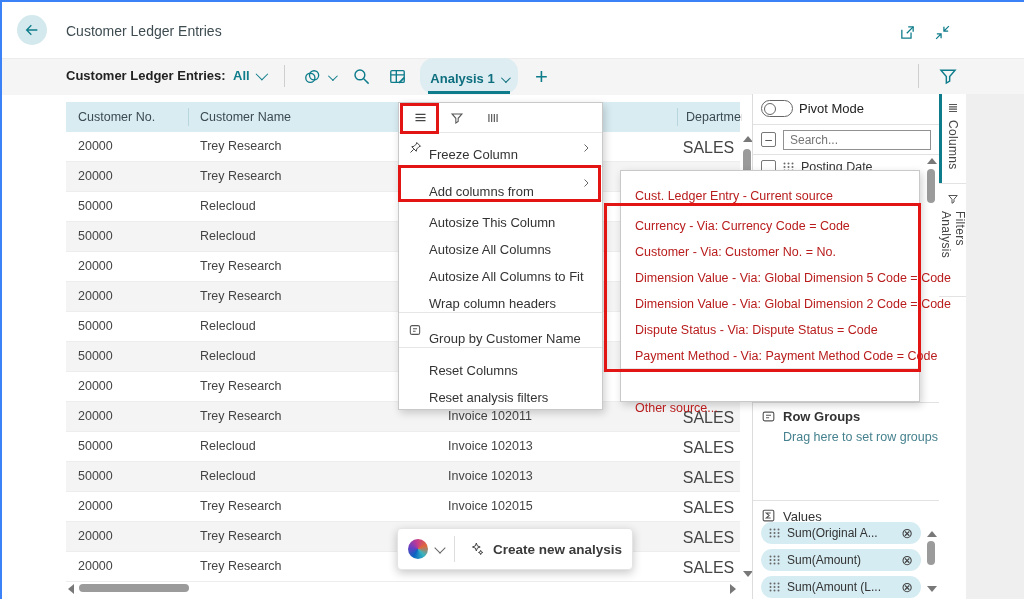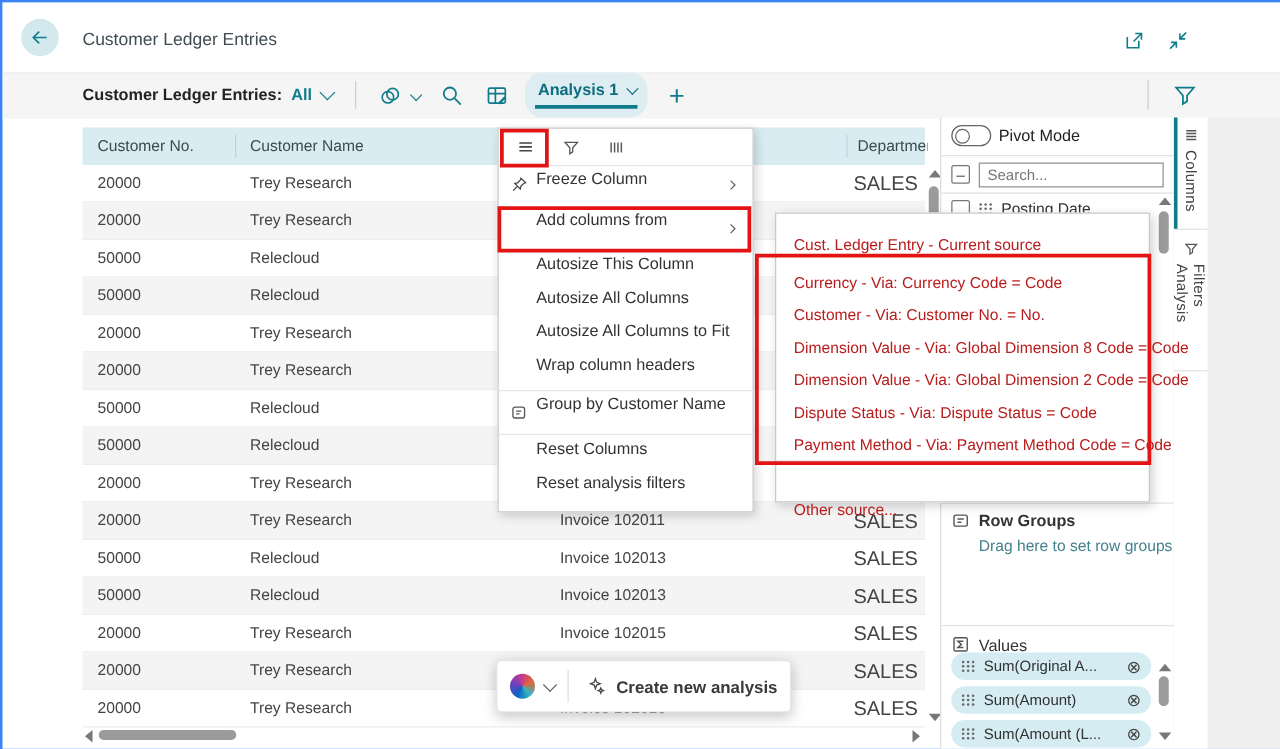--- a/index.html
+++ b/index.html
@@ -10,21 +10,21 @@
   
   .top-header{left:0;top:0;width:1022px;height:56px;background:#fff;}
   .back-btn{left:15px;top:13px;width:30px;height:30px;border-radius:50%;background:#d3e9ed;display:flex;align-items:center;justify-content:center;cursor:pointer;}
   .page-title{left:64px;top:21px;font-size:14px;color:#3e4c52;}
   
   .toolbar{left:0;top:56px;width:1022px;height:36px;background:#f5f5f5;border-top:1px solid #ececec;}
   .tb-caption{left:64px;top:66px;font-weight:bold;color:#222;}
   .tb-all{left:231px;top:66px;font-weight:bold;color:#0e7c8b;cursor:pointer;}
   .chev{display:inline-block;width:8px;height:8px;border-right:1.6px solid #0e7c8b;border-bottom:1.6px solid #0e7c8b;transform:rotate(45deg) translateY(-2px);margin-left:6px;}
   .tb-divider{width:1px;background:#cfcfcf;}
-  .analysis-tab{left:418px;top:56px;width:98px;height:36px;background:#ddedf2;display:flex;align-items:flex-start;justify-content:center;cursor:pointer;border-radius:14px;}
+  .analysis-tab{left:418px;top:56px;width:98px;height:36px;background:#ddedf2;display:flex;align-items:flex-end;justify-content:center;cursor:pointer;border-radius:14px;}
   .analysis-tab .lbl{font-weight:bold;color:#0d6e7e;border-bottom:3px solid #0e7c8b;padding:6px 2px 5px 2px;}
   .plus{left:533px;top:62px;font-size:22px;color:#0e7c8b;font-weight:400;cursor:pointer;}
   
   .gray-right{left:963px;top:92px;width:59px;height:505px;background:#efefef;}
   
   .t-header{left:64px;top:100px;width:674px;height:30px;background:#d8ecf1;color:#3c4a51;font-size:12.5px;}
   .t-header .h1{position:absolute;left:12px;top:8px;}
   .t-header .h2{position:absolute;left:134px;top:8px;}
   .t-header .h4{position:absolute;left:620px;top:8px;width:56px;overflow:hidden;white-space:nowrap;}
   .hdiv{position:absolute;top:6px;width:1px;height:18px;background:#b7d6de;}
@@ -38,21 +38,21 @@
   .tri{width:0;height:0;position:absolute;}
   .tri-up{border-left:5px solid transparent;border-right:5px solid transparent;border-bottom:6px solid #787878;}
   .tri-down{border-left:5px solid transparent;border-right:5px solid transparent;border-top:6px solid #787878;}
   .tri-left{border-top:5px solid transparent;border-bottom:5px solid transparent;border-right:6px solid #787878;}
   .tri-right{border-top:5px solid transparent;border-bottom:5px solid transparent;border-left:6px solid #787878;}
   .thumb-v{position:absolute;width:8px;border-radius:4px;background:#9b9b9b;}
   .thumb-h{position:absolute;height:8px;border-radius:4px;background:#9b9b9b;}
   
   .menu{left:396px;top:100px;width:203px;height:306px;background:#fff;border:1px solid #c9c9c9;box-shadow:2px 3px 8px rgba(0,0,0,.18);z-index:30;}
   .menu-iconrow{position:absolute;left:0;top:0;width:100%;height:30px;border-bottom:1px solid #e6e6e6;display:flex;align-items:center;gap:22px;padding-left:14px;box-sizing:border-box;}
-  .mi{position:absolute;left:0;width:100%;height:27px;display:flex;align-items:flex-start;cursor:pointer;box-sizing:border-box;padding-left:30px;color:#333;}
+  .mi{position:absolute;left:0;width:100%;height:27px;display:flex;align-items:flex-end;cursor:pointer;box-sizing:border-box;padding-left:30px;color:#333;}
   .mi .ic{position:absolute;left:9px;top:5px;}
   .mi .sub-arrow{position:absolute;right:10px;top:7px;}
   .msep{position:absolute;left:0;width:100%;height:1px;background:#e6e6e6;}
   
   .submenu{left:618px;top:168px;width:298px;height:230px;background:#fff;border:1px solid #c9c9c9;box-shadow:2px 3px 8px rgba(0,0,0,.18);z-index:40;font-size:12.5px;}
   .smi{position:relative;height:26px;display:flex;align-items:flex-end;padding-left:14px;cursor:pointer;color:#b91c1c;white-space:nowrap;}
   .ssep{height:1px;background:#e6e6e6;}
   
   .redbox{border:3px solid #e21414;z-index:50;pointer-events:none;}
   
@@ -494,21 +494,21 @@
 
         <div class="smi">
           <span>Currency - Via: Currency Code = Code</span>
         </div>
 
         <div class="smi">
           <span>Customer - Via: Customer No. = No.</span>
         </div>
 
         <div class="smi">
-          <span>Dimension Value - Via: Global Dimension 8 Code = Code</span>
+          <span>Dimension Value - Via: Global Dimension 5 Code = Code</span>
         </div>
 
         <div class="smi">
           <span>Dimension Value - Via: Global Dimension 2 Code = Code</span>
         </div>
 
         <div class="smi">
           <span>Dispute Status - Via: Dispute Status = Code</span>
         </div>
 

